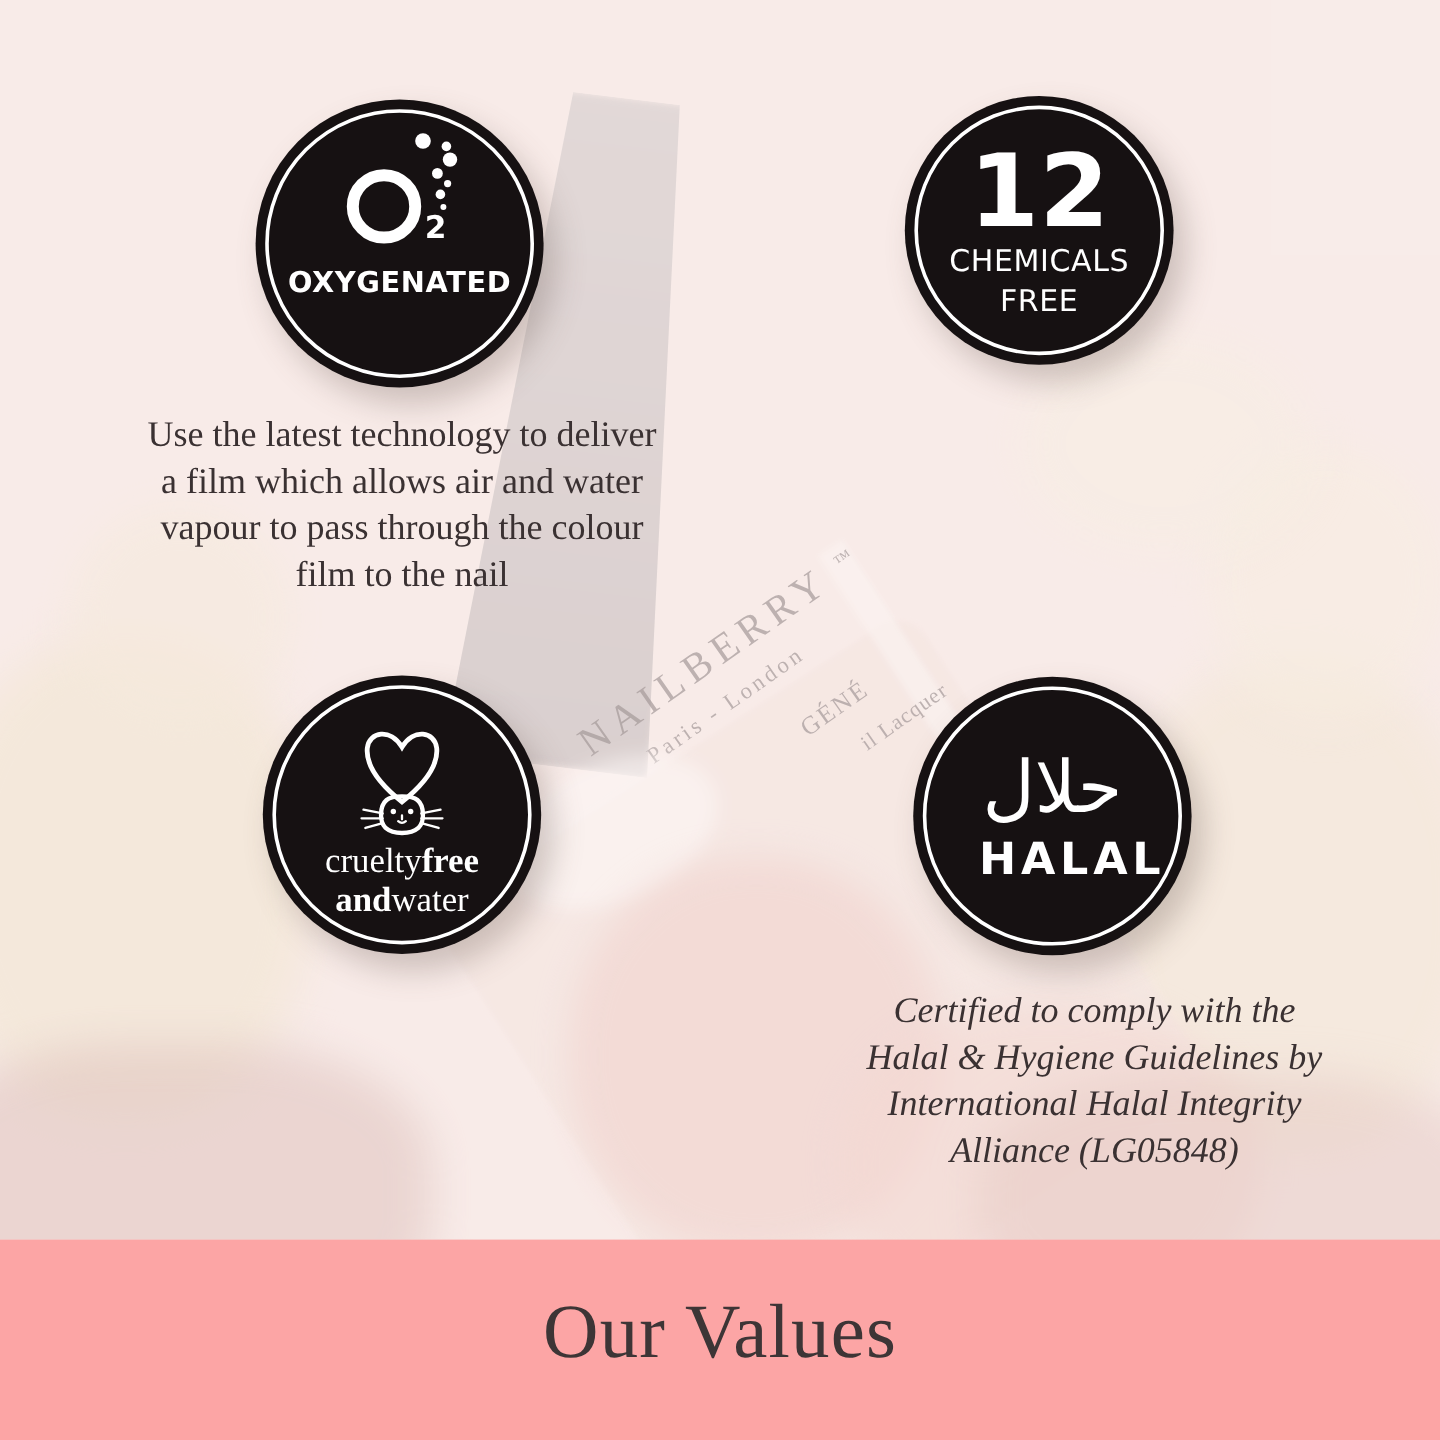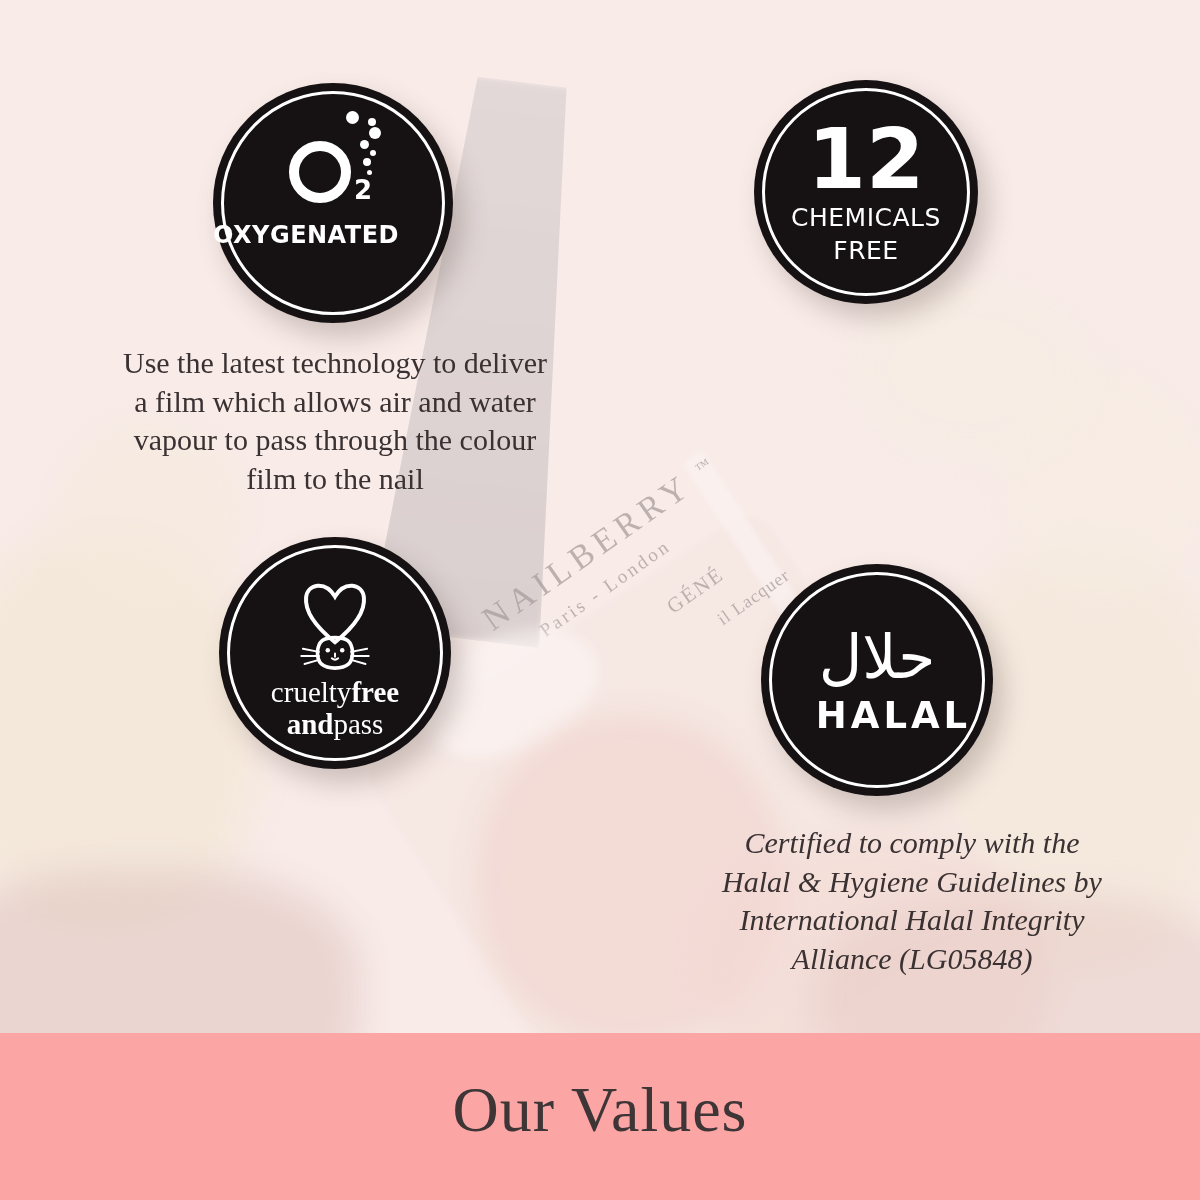--- a/index.html
+++ b/index.html
@@ -35,38 +35,38 @@
   .bl-origin{font-size:19px;letter-spacing:3px;margin:10px 0 0 40px;}
   .bl-f1{font-size:21px;letter-spacing:2px;margin:30px 0 0 158px;}
   .bl-f2{font-size:18px;letter-spacing:1px;margin:16px 0 0 192px;}
 
   
   .badge{position:absolute;border-radius:50%;background:#161112;color:#fff;
          box-shadow:10px 14px 26px rgba(106,88,84,.3);}
   .badge::before{content:"";position:absolute;inset:8px;border:3px solid #fff;border-radius:50%;}
   .b1{left:213px;top:83px;width:240px;height:240px;}
   .b2{left:754px;top:80px;width:224px;height:224px;text-align:right;}
-  .b3{left:219px;top:537px;width:232px;height:232px;}
+  .b3{left:219px;top:563px;width:232px;height:232px;}
   .b4{left:761px;top:564px;width:232px;height:232px;}
   .sans{font-family:"DejaVu Sans","Liberation Sans",sans-serif;}
 
   
   .o2{position:absolute;inset:0;}
   .o-ring{position:absolute;left:76px;top:58px;width:62px;height:62px;box-sizing:border-box;
           border:10px solid #fff;border-radius:50%;}
   .o-sub{position:absolute;left:141px;top:92px;font-size:26px;font-weight:700;}
   .bub{position:absolute;background:#fff;border-radius:50%;}
   .bb1{left:133px;top:28px;width:13px;height:13px;}
   .bb2{left:155px;top:35px;width:8px;height:8px;}
   .bb3{left:156px;top:44px;width:12px;height:12px;}
   .bb4{left:147px;top:57px;width:9px;height:9px;}
   .bb5{left:157px;top:67px;width:6px;height:6px;}
   .bb6{left:150px;top:75px;width:8px;height:8px;}
   .bb7{left:154px;top:87px;width:5px;height:5px;}
-  .oxy-label{position:absolute;left:0;right:0;top:138px;
+  .oxy-label{position:absolute;left:0;right:0;top:138px;text-align:center;
              font-size:24px;font-weight:700;letter-spacing:.5px;}
 
   
   .b2-inner{position:absolute;inset:0;display:flex;flex-direction:column;align-items:center;
             justify-content:center;padding-top:2px;}
   .num12{font-size:84px;font-weight:700;line-height:.95;}
   .b2line{font-size:25px;font-weight:400;line-height:1.2;margin-top:3px;letter-spacing:.5px;}
 
   
   .b3-inner{position:absolute;inset:0;display:flex;flex-direction:column;align-items:center;
@@ -149,21 +149,21 @@
     <div class="b3-inner">
       <svg class="bunny" viewBox="0 0 100 132" fill="none" stroke="#ffffff" stroke-linecap="round">
         <path d="M50,90 C30,74 12,54 14,34 C16,17 38,13 50,33 C62,13 84,17 86,34 C88,54 70,74 50,90 Z" stroke-width="5"></path>
         <path d="M34,88 C27,94 26,110 33,117 C41,124 59,124 67,117 C74,110 73,94 66,88 C60,83 40,83 34,88 Z" stroke-width="4.5"></path>
         <circle cx="41" cy="100" r="2.8" fill="#ffffff" stroke="none"></circle>
         <circle cx="59" cy="100" r="2.8" fill="#ffffff" stroke="none"></circle>
         <path d="M50,104 v4 M46,110 q4,3.5 8,0" stroke-width="2.4"></path>
         <path d="M30,102 L10,98 M30,107 L8,107 M30,112 L12,117 M70,102 L90,98 M70,107 L92,107 M70,112 L88,117" stroke-width="2.4"></path>
       </svg>
       <div class="cf-line"><span>cruelty</span><b>free</b></div>
-      <div class="cf-line"><b>and</b><span>pass</span></div>
+      <div class="cf-line"><b>and</b><span>water</span></div>
     </div>
   </div>
 
   <div class="badge b4 sans">
     <div class="b4-inner">
       <div class="arabic">حلال</div>
       <div class="halal">HALAL</div>
     </div>
   </div>
 

